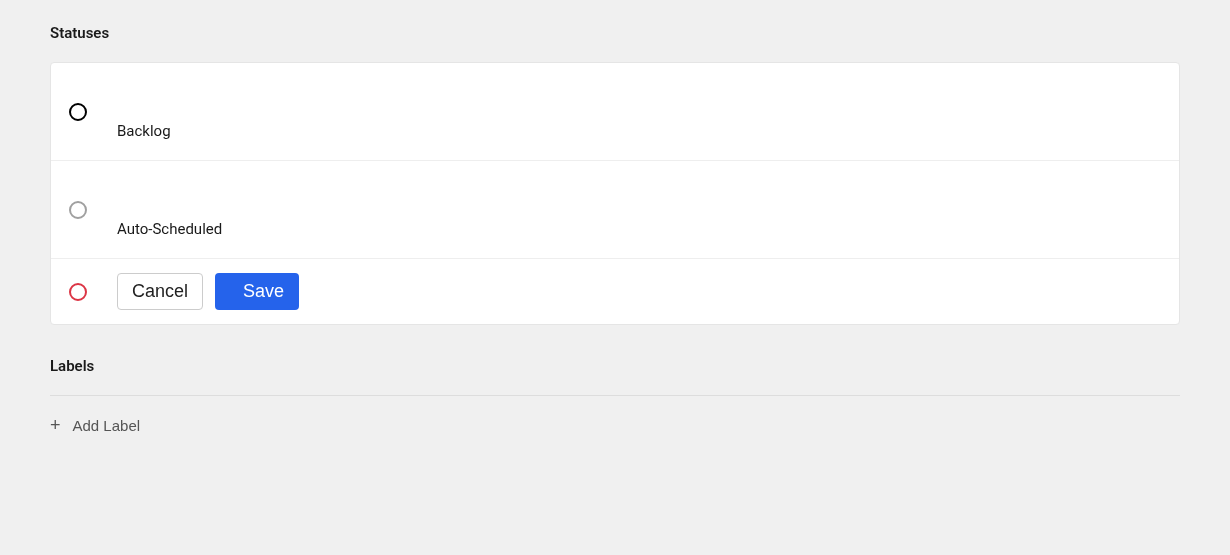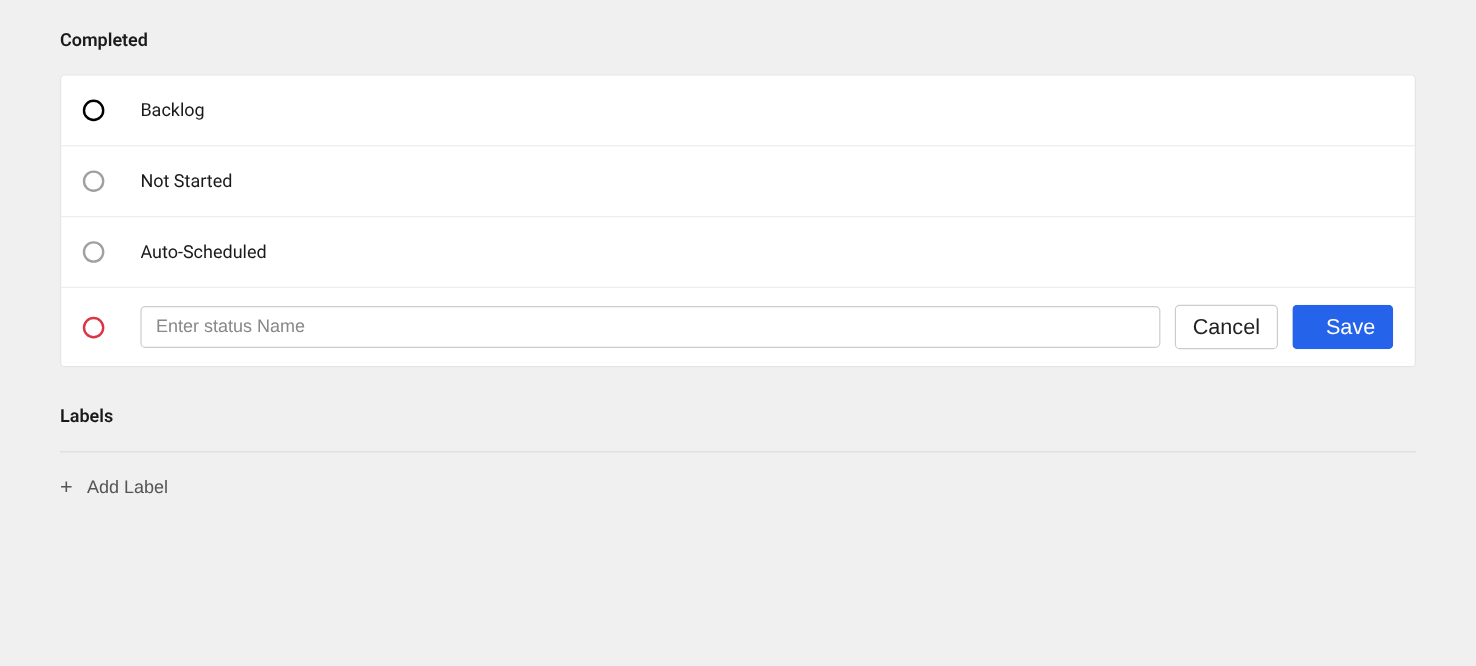--- a/index.html
+++ b/index.html
@@ -44,20 +44,21 @@
       flex-shrink: 0;
     }
     .status-circle.black { border: 2px solid #000; }
     .status-circle.gray  { border: 2px solid #a0a0a0; }
     .status-circle.green { border: 2px solid #28a745; }
     .status-circle.red   { border: 2px solid #dc3545; }
 
     .status-label {
       font-size: 15px;
       color: #1a1a1a;
+      margin-top: 39px;
     }
 
     .status-edit-row {
       display: flex;
       align-items: center;
       padding: 14px 18px;
       gap: 12px;
     }
     .status-edit-row .status-circle {
       margin-right: 18px;
@@ -121,43 +122,38 @@
     .plus-icon {
       font-size: 18px;
       line-height: 1;
       color: #555;
     }
   </style>
 </head>
 <body>
 
 <div>
-  <h2 class="section-heading">Completed</h2>
+  <h2 class="section-heading">Statuses</h2>
 
   <div class="card">
 
     <div class="status-row">
       <span class="status-circle black"></span>
       <span class="status-label">Backlog</span>
     </div>
 
-    <div class="status-row">
-      <span class="status-circle gray"></span>
-      <span class="status-label">Not Started</span>
-    </div>
 
     <div class="status-row">
       <span class="status-circle gray"></span>
       <span class="status-label">Auto-Scheduled</span>
     </div>
 
 
     <div class="status-edit-row">
       <span class="status-circle red"></span>
-      <input class="text-input" type="text" placeholder="Enter status Name" style="">
       <button class="btn btn-secondary">Cancel</button>
       <button class="btn btn-primary">Save</button>
     </div>
 
   </div>
 </div>
 
 <div class="labels-section">
   <h2 class="labels-heading">Labels</h2>
   <hr class="divider">

